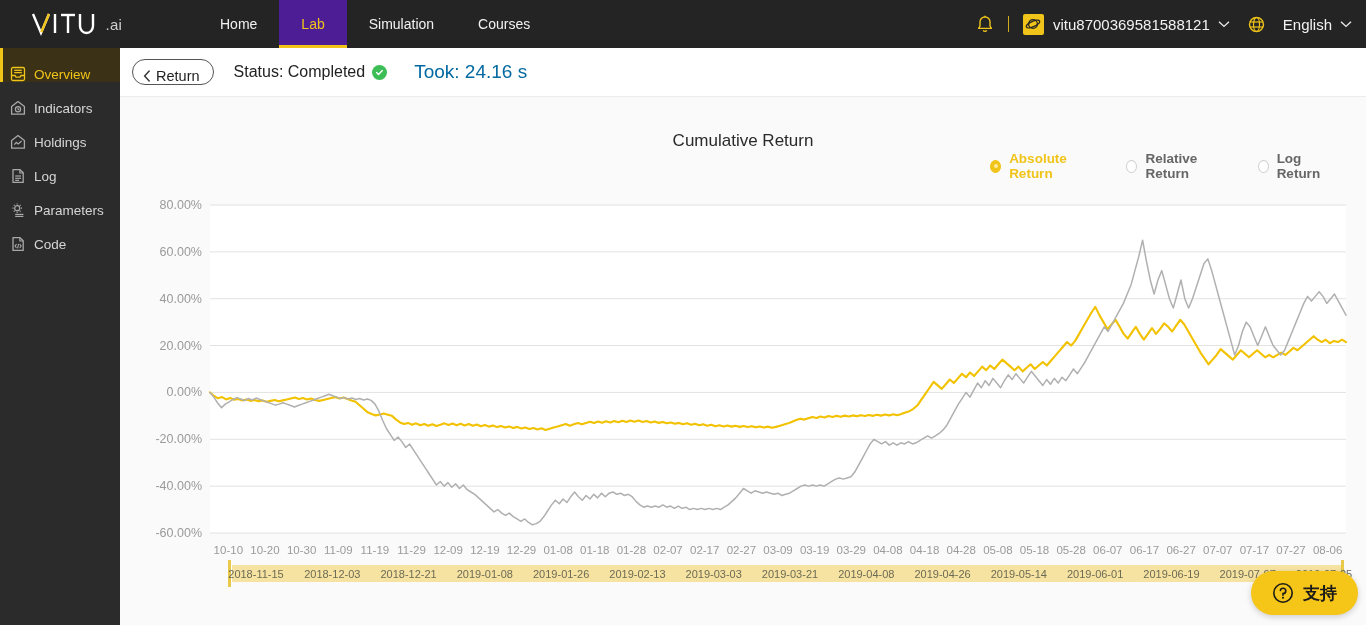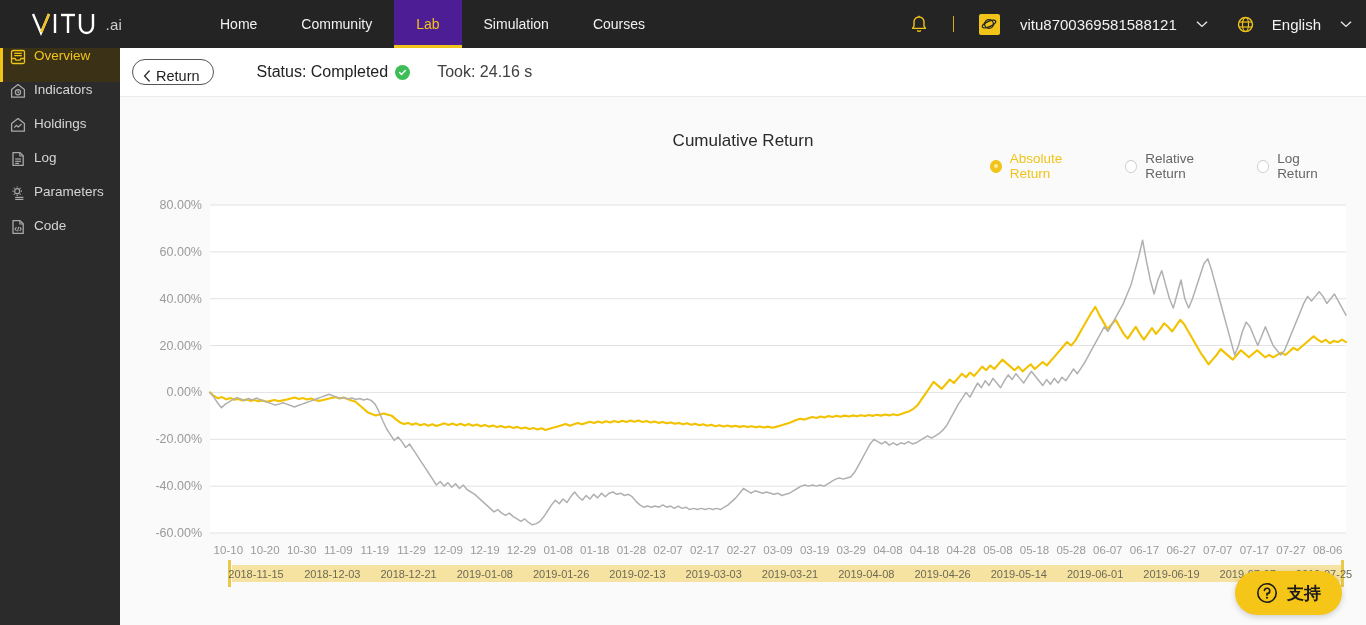--- a/index.html
+++ b/index.html
@@ -31,44 +31,44 @@
   }
   .nav-item.active {
     color: #f0c419; background: #4c1d95;
   }
   .nav-item.active::after {
     content: ""; position: absolute; left: 0; right: 0; bottom: 0;
     height: 3px; background: #f0c419;
   }
   .nav-right {
     margin-left: auto; display: flex; align-items: center;
-    padding-right: 14px; gap: 11px;
+    padding-right: 14px; gap: 0px;
   }
   .bell { margin: 0 14px 0 26px; cursor: pointer; display:flex; }
   .nav-sep { width: 1px; height: 16px; background: #f0c419; opacity: .85; }
   .avatar {
     width: 21px; height: 21px; background: #f0c419; border-radius: 2px;
     margin-left: 14px; display: flex; align-items: center; justify-content: center;
     cursor: pointer;
   }
   .username { color: #f2f2f2; font-size: 15px; margin-left: 9px; cursor: pointer; }
   .caret { margin-left: 8px; cursor: pointer; display: flex; }
   .globe { margin-left: 18px; display: flex; cursor: pointer; }
-  .lang { color: #f2f2f2; font-size: 15px; margin-left: 7px; cursor: pointer; }
+  .lang { color: #f2f2f2; font-size: 15px; margin-left: 18px; cursor: pointer; }
 
   
   .body-row { display: flex; height: 577px; }
 
   
   .sidebar {
     width: 120px; background: #2b2b2b; flex-shrink: 0;
     padding-top: 0px;
   }
   .side-item {
-    height: 34px; display: flex; align-items: flex-start;
+    height: 34px; display: flex; align-items: flex-end;
     padding-left: 9px; gap: 8px; cursor: pointer;
     color: #d6d6d6; font-size: 13.5px; position: relative;
   }
   .side-item.active { background: #3a3116; color: #f0c419; }
   .side-item.active::before {
     content: ""; position: absolute; left: 0; top: 0; bottom: 0;
     width: 3px; background: #f0c419;
   }
   .side-item .ic { width: 17px; height: 17px; display: flex; align-items: center; justify-content: center; flex-shrink: 0;}
 
@@ -76,49 +76,49 @@
   .main { flex: 1; background: #fafafa; display: flex; flex-direction: column; min-width: 0; }
   .statusbar {
     height: 49px; background: #fff; border-bottom: 1px solid #ececec;
     display: flex; align-items: center; padding-left: 12px; gap: 0px;
   }
   .return-btn {
     height: 26px; border: 1px solid #555; border-radius: 13px;
     background: #fff; display: flex; align-items: center; gap: 5px;
     padding: 8px 13px 0 10px; cursor: pointer; font-size: 14.5px; color: #222;
   }
-  .status-txt { margin-left: 43px; font-size: 16px; color: #222; display:flex; align-items:center; gap:7px;}
+  .status-txt { margin-left: 20px; font-size: 16px; color: #222; display:flex; align-items:center; gap:7px;}
   .ok-badge {
     width: 15px; height: 15px; border-radius: 50%; background: #3dbd55;
     display: inline-flex; align-items: center; justify-content: center;
   }
-  .took-txt { margin-left: 27px; font-size: 16px; color: #404040; }
+  .took-txt { margin-left: 27px; font-size: 19px; color: #0369a1; }
 
   
   .chart-card { flex: 1; position: relative; background: #fafafa; }
   .chart-title {
     position: absolute; top: 34px; left: 0; right: 0; text-align: center;
     font-size: 17px; font-weight: normal; color: #2a2a2a;
   }
   .legend {
-    position: absolute; top: 54px; left: 870px; display: flex; align-items: flex-start; gap: 0px;
+    position: absolute; top: 54px; left: 870px; display: flex; align-items: flex-start; gap: 0px; font-weight: bold;
   }
   .legend-item { display: flex; align-items: center; gap: 8px; margin-right: 30px; cursor: pointer; font-size: 13.5px; }
   .radio { width: 13px; height: 13px; border-radius: 50%; border: 1.5px solid #cfcfcf; background:#fff; display:flex; align-items:center; justify-content:center;}
   .radio.sel { background: #f0c419; border-color: #f0c419; }
   .radio.sel .dot { width: 4px; height: 4px; border-radius: 50%; background: #fde9a0; }
   .legend-item.sel .lbl { color: #f0c419; }
   .legend-item .lbl { color: #666; }
 
   .plot-wrap { position: absolute; top: 72px; left: 0; right: 0; bottom: 0; }
   .plot-svg { position: absolute; top: 0; left: 0; }
 
   
   .support-fab {
-    position: absolute; right: 24px; bottom: 10px;
+    position: absolute; right: 8px; bottom: 10px;
     height: 44px; border-radius: 22px; background: #f5c518;
     display: flex; align-items: center; gap: 9px;
     padding: 0 21px; cursor: pointer; z-index: 40;
     box-shadow: 0 2px 6px rgba(0,0,0,.18);
   }
   .support-fab .stxt { font-size: 17px; color: #1a1a1a; font-weight: bold;
      font-family: "DejaVu Sans", sans-serif; }
 </style>
 </head>
 <body>
@@ -135,21 +135,20 @@
           <line x1="30" y1="4" x2="44" y2="4" stroke="#ffffff" stroke-width="2.4"></line>
           <line x1="37" y1="4" x2="37" y2="22" stroke="#ffffff" stroke-width="2.4"></line>
           <path d="M49 3 L49 15 A6.5 7 0 0 0 62 15 L62 3" fill="none" stroke="#ffffff" stroke-width="2.4"></path>
         </svg>
       </div>
       <div style="color:#cfcfcf;font-size:15px;margin-left:-3px;letter-spacing:.2px;">.ai</div>
     </div>
 
     <div class="nav-items">
       <div class="nav-item">Home</div>
-      <div class="nav-item">Community</div>
       <div class="nav-item active">Lab</div>
       <div class="nav-item">Simulation</div>
       <div class="nav-item">Courses</div>
     </div>
 
     <div class="nav-right">
       <div class="bell">
         <svg width="18" height="19" viewBox="0 0 18 19">
           <path d="M9 2 C5.9 2 4 4.2 4 7 L4 11 L2.6 13.4 L15.4 13.4 L14 11 L14 7 C14 4.2 12.1 2 9 2 Z" fill="none" stroke="#f0c419" stroke-width="1.4" stroke-linejoin="round"></path>
           <path d="M7.3 15.2 A1.8 1.8 0 0 0 10.7 15.2" fill="none" stroke="#f0c419" stroke-width="1.4"></path>

